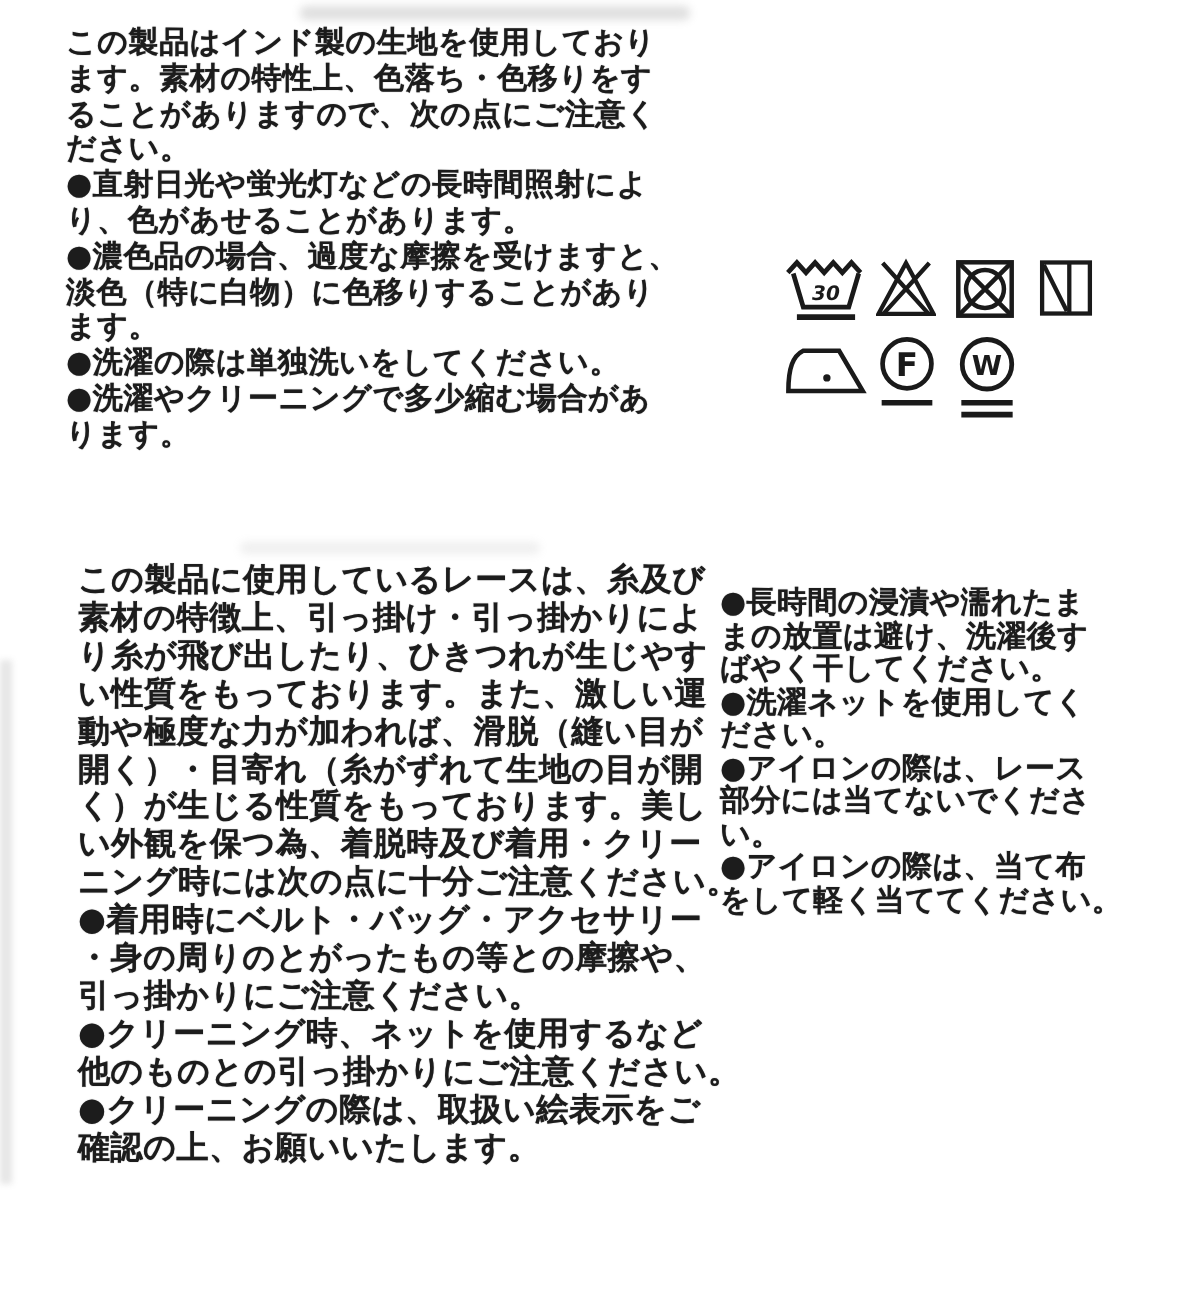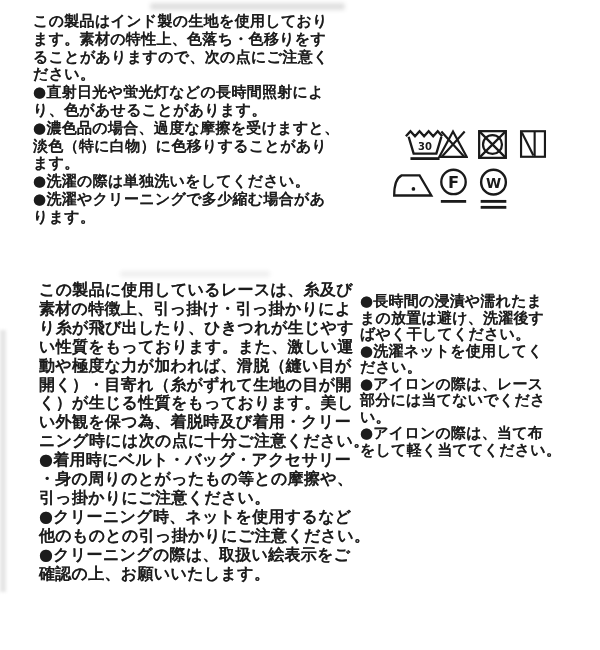--- a/index.html
+++ b/index.html
@@ -83,21 +83,21 @@
 まの放置は避け、洗濯後す
 ばやく干してください。
 ●洗濯ネットを使用してく
 ださい。
 ●アイロンの際は、レース
 部分には当てないでくださ
 い。
 ●アイロンの際は、当て布
 をして軽く当ててください。</div>
 
-  <div class="symbol" style="left:405px;top:128px;">
+  <div class="symbol" style="left:393px;top:128px;font-style:italic;">
     <svg width="40" height="33" viewBox="0 0 44 36">
       <path class="sym-stroke" d="M1,9 L6,3.5 L11,9 L16,3.5 L21,9 L26,3.5 L31,9 L36,3.5 L41,9"></path>
       <path class="sym-stroke" d="M4,9.5 L9.5,28 L34.5,28 L40,9.5"></path>
       <text class="sym-glyph" x="22" y="24" font-size="11" text-anchor="middle">30</text>
       <path class="sym-bar" d="M6,33.5 L38,33.5"></path>
     </svg>
   </div>
 
   <div class="symbol" style="left:438px;top:129px;">
     <svg width="30" height="30" viewBox="0 0 36 36">

